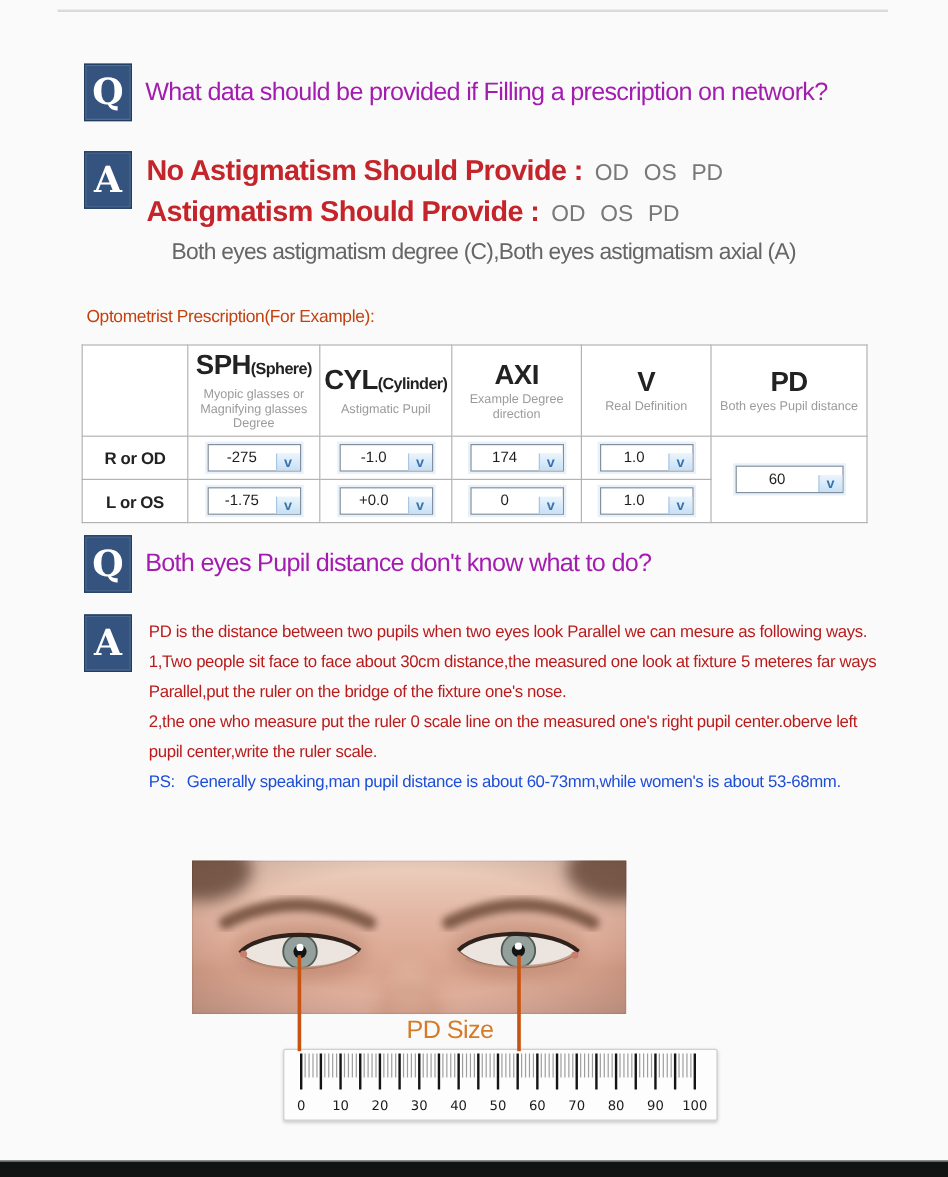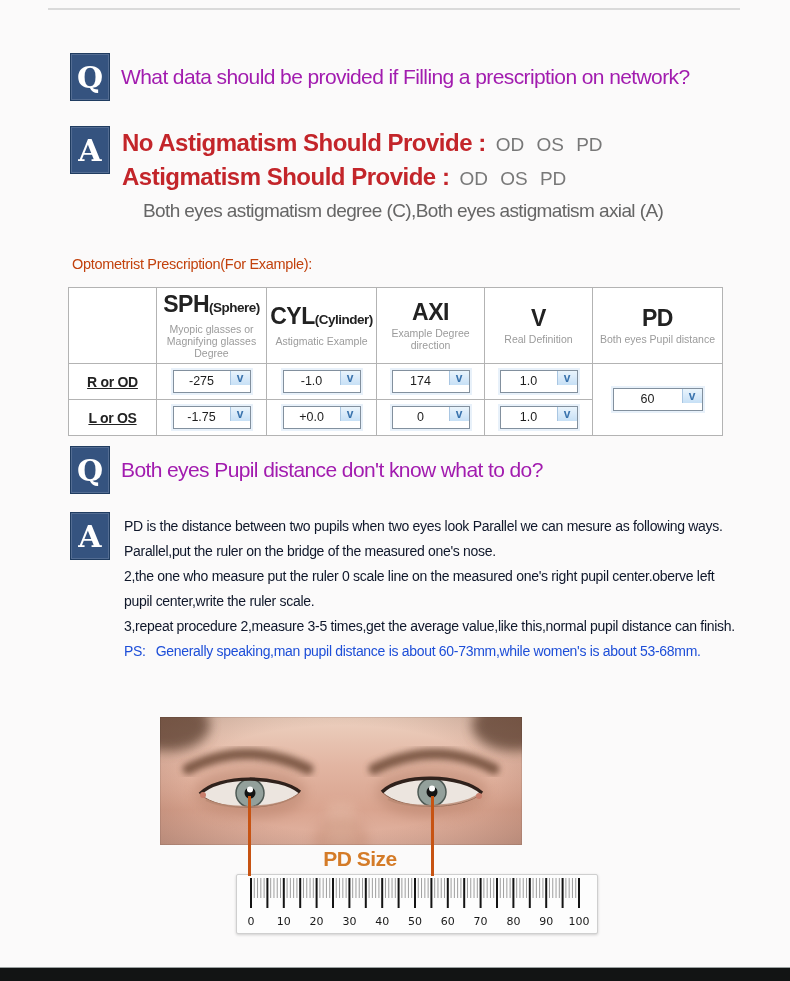--- a/index.html
+++ b/index.html
@@ -23,47 +23,47 @@
   .red{color:#c3252a;font-weight:bold;font-size:24px;letter-spacing:-0.5px;}
   .odos{color:#787878;font-size:19px;word-spacing:7px;margin-left:10px;letter-spacing:0;}
   .grayline{color:#666666;font-size:19px;letter-spacing:-0.6px;margin-left:21px;}
 
   .caption{position:absolute;left:72px;top:256px;font-size:14.5px;letter-spacing:-0.3px;color:#c2410c;}
 
   
   table.rx{position:absolute;left:68px;top:287px;border-collapse:collapse;background:#ffffff;table-layout:fixed;}
   table.rx td{border:1px solid #b3b3b3;text-align:center;vertical-align:middle;padding:0;}
   tr.head td{height:69px;}
-  tr.data td{height:35px;text-decoration:underline;}
+  tr.data td{height:35px;}
   .ct{font-size:23px;font-weight:bold;color:#222222;letter-spacing:-0.5px;line-height:24px;padding-top:4px;}
   .ct .paren{font-size:13.5px;}
   .cs{font-size:10.5px;color:#9b9b9b;line-height:12px;padding:3px 6px 4px 6px;}
   .rl{font-weight:bold;font-size:14px;color:#222222;letter-spacing:-0.3px;}
 
   
-  .sel{display:inline-flex;align-items:flex-start;height:21px;background:#ffffff;border:1px solid #82909e;
+  .sel{display:inline-flex;align-items:flex-end;height:21px;background:#ffffff;border:1px solid #82909e;
        box-shadow:0 0 0 2px rgba(190,215,240,.35);vertical-align:middle;}
   .sel .val{min-width:50px;padding:0 3px;font-size:12.5px;color:#1d1d1d;line-height:21px;text-align:center;}
   .sel .arr{width:19px;background:linear-gradient(180deg,#eaf4fc 0%,#c7e0f6 100%);border-left:1px solid #a9c6e2;
             color:#3a73ad;font-weight:bold;font-size:12px;display:flex;align-items:center;justify-content:center;}
   .sel.pd .val{min-width:62px;}
 
   
   .para{margin-left:14px;padding-top:2px;}
-  .para .pline{height:25px;line-height:25px;font-size:14px;letter-spacing:-0.3px;color:#0f172a;white-space:nowrap;}
+  .para .pline{height:25px;line-height:25px;font-size:14px;letter-spacing:-0.3px;color:#b91c1c;white-space:nowrap;}
   .psline{height:25px;line-height:25px;font-size:14px;letter-spacing:-0.3px;color:#1d4ed8;white-space:nowrap;}
   .psline .pslabel{margin-right:10px;}
 
   
   .eyes-wrap{position:absolute;left:160px;top:717px;width:362px;height:128px;}
   .pd-arrow{position:absolute;width:3px;height:80px;top:796px;background:#c75312;z-index:5;}
   .pd-arrow.left{left:248px;}
   .pd-arrow.right{left:431px;}
-  .pd-size{position:absolute;left:300px;top:847px;width:120px;text-align:center;
-           font-size:21px;font-weight:bold;letter-spacing:-0.5px;color:#d47b28;z-index:6;}
+  .pd-size{position:absolute;left:315px;top:847px;width:120px;text-align:center;
+           font-size:21px;font-weight:normal;letter-spacing:-0.5px;color:#d47b28;z-index:6;}
   .ruler{position:absolute;left:236px;top:874px;width:360px;height:58px;background:#fdfdfd;
          border:1px solid #cfcfcf;border-radius:2px;box-shadow:0 1px 3px rgba(0,0,0,.18);z-index:4;}
 </style>
 </head>
 <body>
 
 <div id="page">
 
   <div class="top-line"></div>
 
@@ -94,21 +94,21 @@
       </colgroup>
     <tbody>
         <tr class="head">
       <td></td>
       <td>
         <div class="ct"><span>SPH</span><span class="paren">(Sphere)</span></div>
         <div class="cs">Myopic glasses or Magnifying glasses Degree</div>
       </td>
       <td>
         <div class="ct"><span>CYL</span><span class="paren">(Cylinder)</span></div>
-        <div class="cs">Astigmatic Example</div>
+        <div class="cs">Astigmatic Pupil</div>
       </td>
       <td>
         <div class="ct"><span>AXI</span></div>
         <div class="cs">Example Degree direction</div>
       </td>
       <td>
         <div class="ct"><span>V</span></div>
         <div class="cs">Real Definition</div>
       </td>
       <td>
@@ -163,24 +163,24 @@
 
   <div class="qrow" style="left:70px;top:446px;">
     <div class="badge">Q</div>
     <div class="qtext">Both eyes Pupil distance don't know what to do?</div>
   </div>
 
   <div class="arow" style="left:70px;top:512px;">
     <div class="badge">A</div>
     <div class="para">
       <div class="pline">PD is the distance between two pupils when two eyes look Parallel we can mesure as following ways.</div>
-      <div class="pline">Parallel,put the ruler on the bridge of the measured one's nose.</div>
+      <div class="pline">1,Two people sit face to face about 30cm distance,the measured one look at fixture 5 meteres far ways</div>
+      <div class="pline">Parallel,put the ruler on the bridge of the fixture one's nose.</div>
       <div class="pline">2,the one who measure put the ruler 0 scale line  on the measured one's right pupil center.oberve left</div>
       <div class="pline">pupil center,write the ruler scale.</div>
-      <div class="pline">3,repeat procedure 2,measure 3-5 times,get the average value,like this,normal pupil distance can finish.</div>
       <div class="psline"><span class="pslabel">PS:</span><span>Generally speaking,man pupil distance is about 60-73mm,while women's is about 53-68mm.</span></div>
     </div>
   </div>
 
   <div class="eyes-wrap">
     <svg width="362" height="128" viewBox="0 0 362 128">
       <defs>
         <linearGradient id="skin" x1="0" y1="0" x2="0" y2="1">
           <stop offset="0" stop-color="#ecd0bf"></stop>
             <stop offset="0.38" stop-color="#e2b5a2"></stop>

